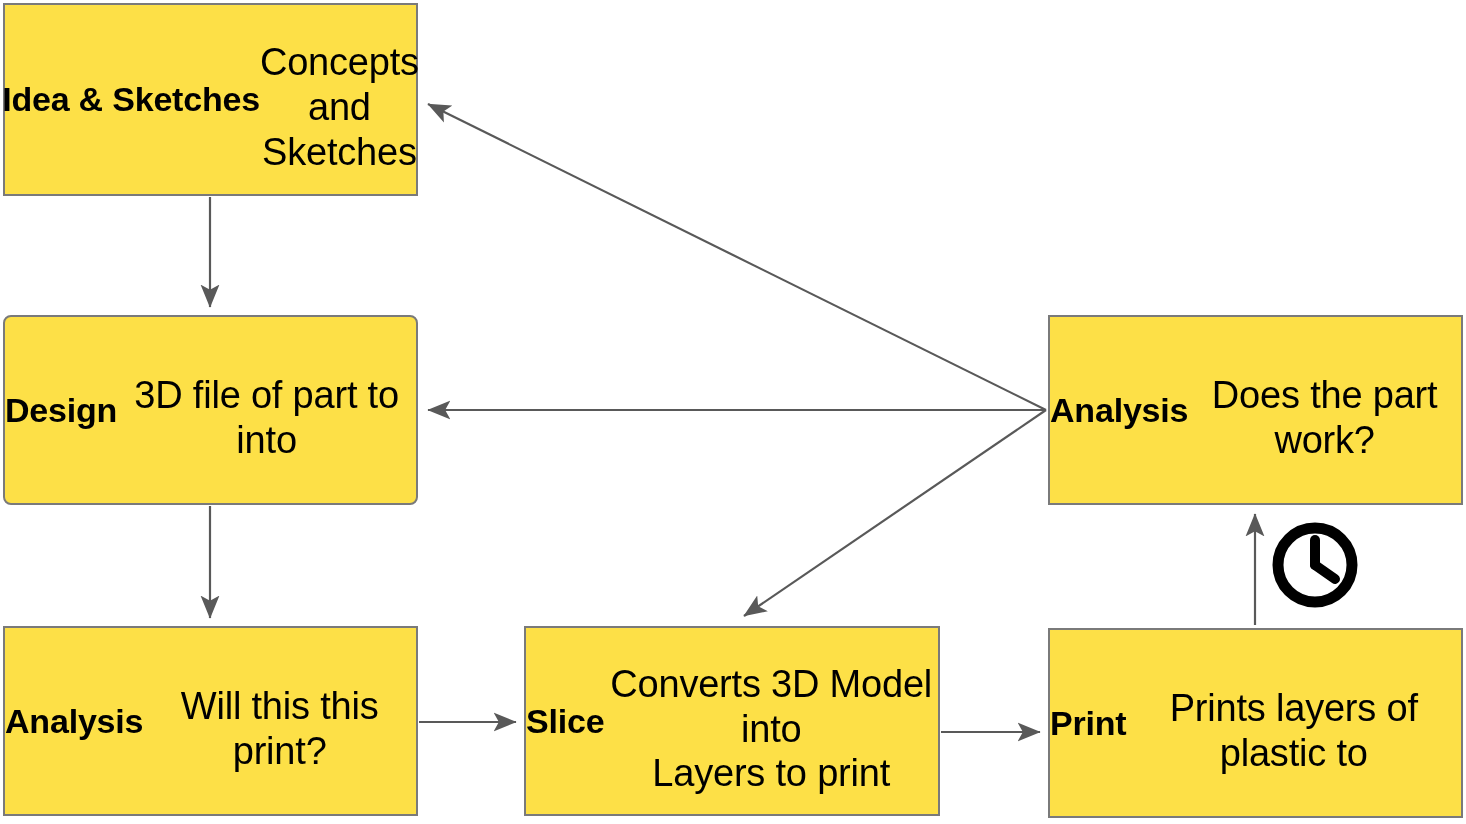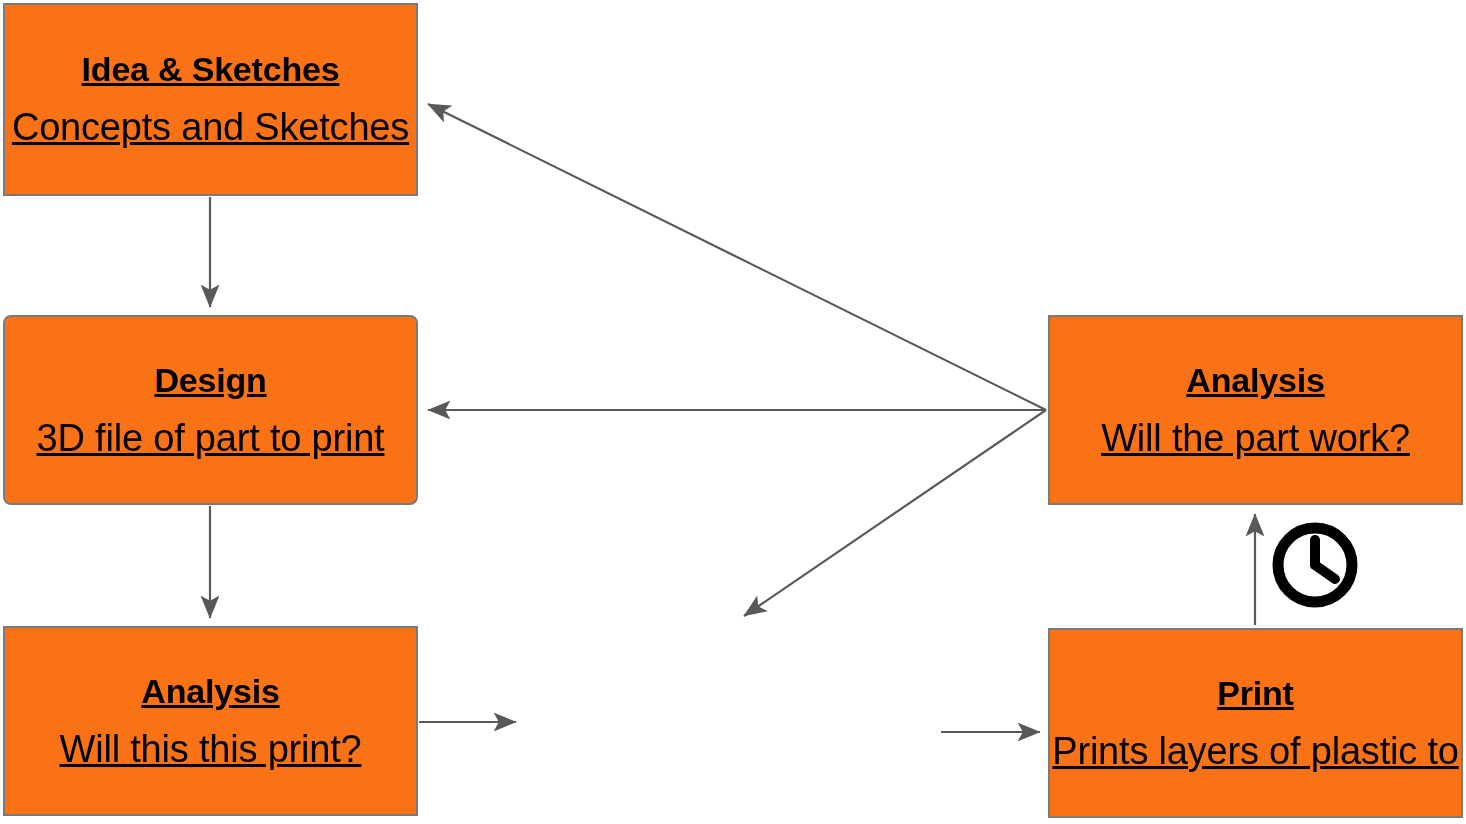--- a/index.html
+++ b/index.html
@@ -13,30 +13,29 @@
   #canvas {
     position: relative;
     width: 1466px;
     height: 824px;
     background: #ffffff;
     overflow: hidden;
   }
   .node {
     position: absolute;
     box-sizing: border-box;
-    background: #f97316;
+    background: #fde047;
     border: 2px solid #7a7a7a;
     display: flex;
-    flex-direction: column;
+    flex-direction: row;
     align-items: center;
     justify-content: center;
     text-align: center;
     color: #000000;
     line-height: 1.18;
-    text-decoration: underline;
   }
   .node .title {
     font-size: 34px;
     font-weight: bold;
     letter-spacing: -0.2px;
     white-space: nowrap;
   }
   .node .subtitle {
     font-size: 38px;
     font-weight: normal;
@@ -113,39 +112,46 @@
   <div class="node" style="left:3px; top:3px; width:415px; height:193px;">
     <div class="title">Idea &amp; Sketches</div>
     <div class="subtitle">
       <span class="line">Concepts and Sketches</span>
     </div>
   </div>
 
   <div class="node" style="left:3px; top:315px; width:415px; height:190px;border-radius:8px;">
     <div class="title">Design</div>
     <div class="subtitle">
-      <span class="line">3D file of part to print</span>
+      <span class="line">3D file of part to into</span>
     </div>
   </div>
 
   <div class="node" style="left:3px; top:626px; width:415px; height:190px;">
     <div class="title">Analysis</div>
     <div class="subtitle">
       <span class="line">Will this this print?</span>
     </div>
   </div>
 
+  <div class="node" style="left:524px; top:626px; width:416px; height:190px;">
+    <div class="title">Slice</div>
+    <div class="subtitle">
+      <span class="line">Converts 3D Model into</span>
+      <span class="line">Layers to print</span>
+    </div>
+  </div>
 
   <div class="node" style="left:1048px; top:628px; width:415px; height:190px;">
     <div class="title">Print</div>
     <div class="subtitle">
       <span class="line">Prints layers of plastic to</span>
     </div>
   </div>
 
   <div class="node" style="left:1048px; top:315px; width:415px; height:190px;">
     <div class="title">Analysis</div>
     <div class="subtitle">
-      <span class="line">Will the part work?</span>
+      <span class="line">Does the part work?</span>
     </div>
   </div>
 
 </div>
 
 </body></html>

